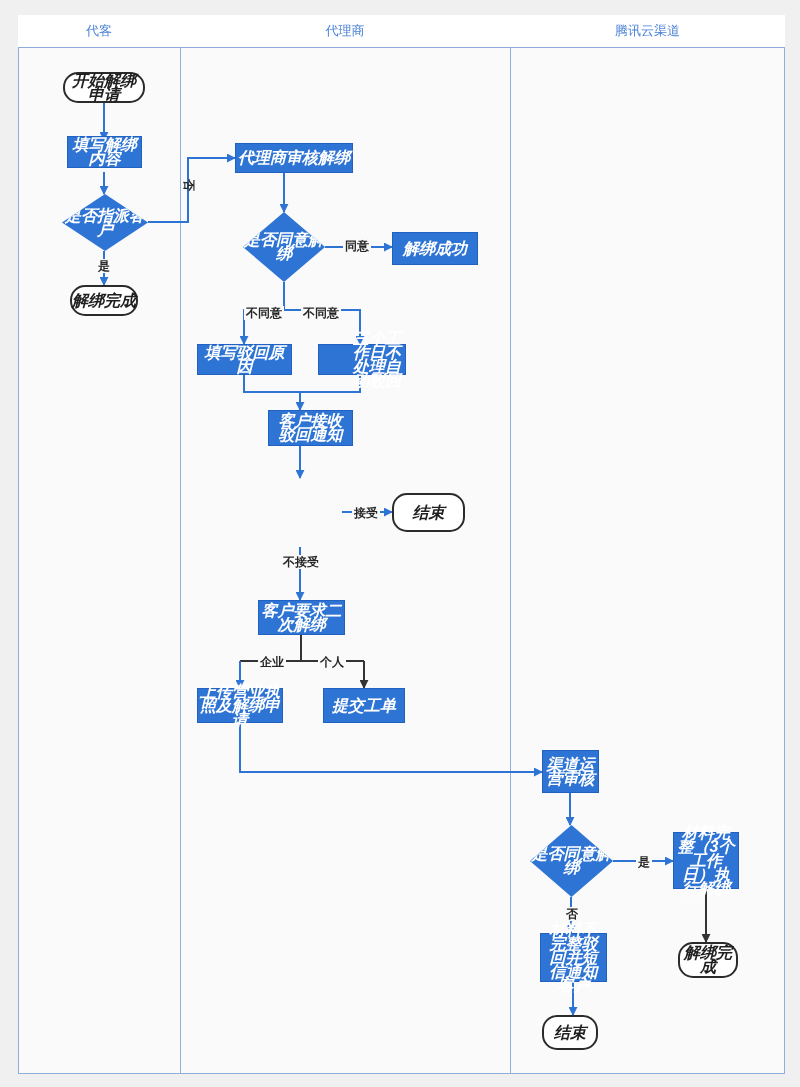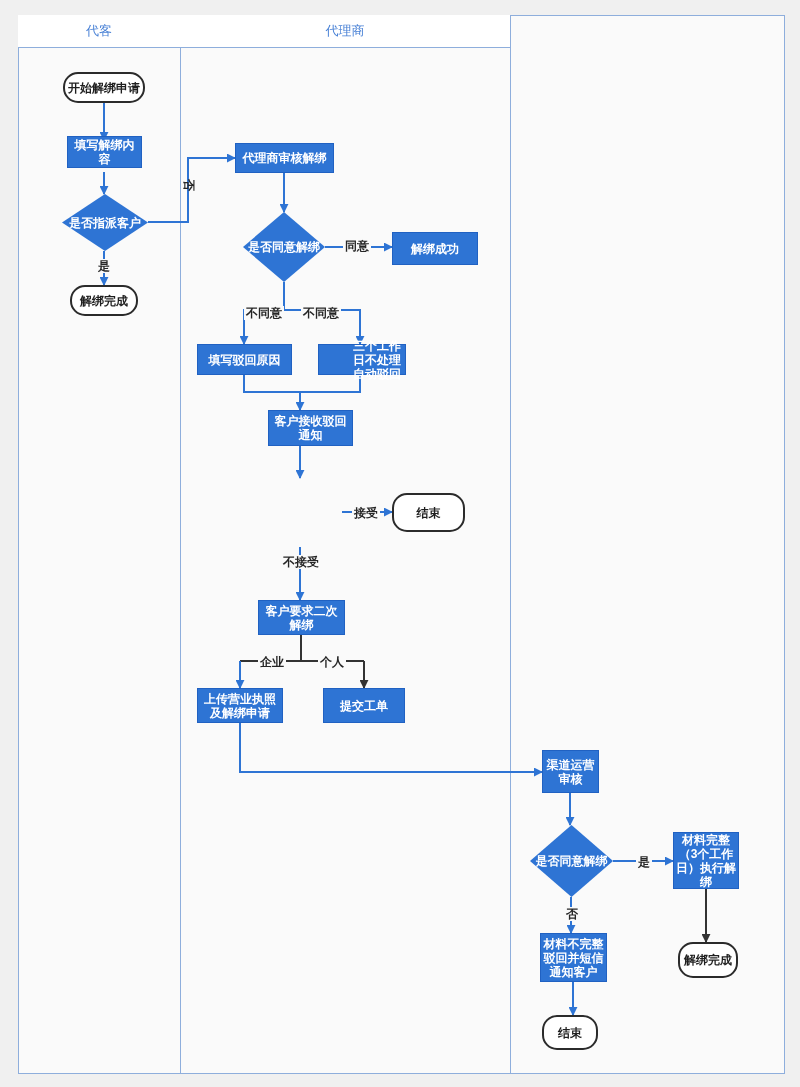--- a/index.html
+++ b/index.html
@@ -4,40 +4,43 @@
 <style>
   html,body{margin:0;padding:0;}
   body{background:#f0f0f0;font-family:"Liberation Sans","DejaVu Sans",sans-serif;}
   .stage{position:relative;width:800px;height:1087px;background:#f0f0f0;overflow:hidden;}
   .board{position:absolute;left:18px;top:15px;width:767px;height:1059px;background:#fafafa;border:1px solid #8EAEDC;box-sizing:border-box;}
   .lane-divider{position:absolute;top:15px;width:1px;height:1059px;background:#8EAEDC;z-index:1;}
   .lane-header{position:absolute;top:15px;height:33px;background:#ffffff;border-bottom:1px solid #8EAEDC;box-sizing:border-box;display:flex;align-items:center;justify-content:center;font-size:13px;color:#4A82D6;z-index:2;}
   .edges{position:absolute;left:0;top:0;width:800px;height:1087px;z-index:3;pointer-events:none;}
   .flow{stroke:#2E74D4;stroke-width:2;fill:none;}
   .flow-dark{stroke:#333333;stroke-width:2;fill:none;}
-  .node{position:absolute;box-sizing:border-box;display:flex;align-items:center;justify-content:center;text-align:center;font-size:12px;line-height:14px;font-weight:bold;z-index:4;}
+  .node{position:absolute;box-sizing:border-box;display:flex;align-items:center;justify-content:center;text-align:center;font-size:16px;line-height:14px;font-weight:bold;z-index:4;font-style:italic;}
   .process{background:#2E74D4;border:1px solid #2061C2;color:#ffffff;padding:1px 2px;}
   .terminal{background:#ffffff;border:2px solid #2b2b2b;border-radius:15px;color:#1f1f1f;}
   .diamond{background:#2E74D4;color:#ffffff;clip-path:polygon(50% 0,100% 50%,50% 100%,0 50%);}
   .edge-label{position:absolute;transform:translate(-50%,-50%);font-size:12px;font-weight:bold;color:#262626;background:#fafafa;padding:0 2px;line-height:14px;white-space:nowrap;z-index:5;}
   .edge-label.rot{transform:translate(-50%,-50%) rotate(90deg);background:transparent;}
 </style>
 </head>
 <body>
 
 <div class="stage">
   <div class="board"></div>
   <div class="lane-divider" style="left:180px;"></div>
   <div class="lane-divider" style="left:510px;"></div>
 
   <div class="lane-header" style="left:180px;width:330px;">
       <span>代理商</span>
     </div>
   <div class="lane-header" style="left:18px;width:162px;">
       <span>代客</span>
+    </div>
+  <div class="lane-header" style="left:510px;width:275px;">
+      <span>腾讯云渠道</span>
     </div>
 
   <svg class="edges" width="800" height="1087" viewBox="0 0 800 1087" xmlns="http://www.w3.org/2000/svg">
     <defs>
       <marker id="arrB" viewBox="0 0 10 10" refX="9" refY="5" markerWidth="9" markerHeight="9" orient="auto" markerUnits="userSpaceOnUse">
           <path d="M0,0 L10,5 L0,10 Z" fill="#2E74D4"></path>
         </marker>
       <marker id="arrD" viewBox="0 0 10 10" refX="9" refY="5" markerWidth="9" markerHeight="9" orient="auto" markerUnits="userSpaceOnUse">
           <path d="M0,0 L10,5 L0,10 Z" fill="#333333"></path>
         </marker>
@@ -65,21 +68,21 @@
     <path class="flow" d="M571,897 V933" marker-end="url(#arrB)"></path>
     <path class="flow-dark" d="M706,889 V942" marker-end="url(#arrD)"></path>
     <path class="flow" d="M573,982 V1015" marker-end="url(#arrB)"></path>
   </svg>
 
   <div class="node terminal" style="left:63px;top:72px;width:82px;height:31px;">开始解绑申请</div>
   <div class="node process" style="left:67px;top:136px;width:75px;height:32px;">填写解绑内容</div>
   <div class="node diamond" style="left:62px;top:194px;width:86px;height:57px;">是否指派客户</div>
   <div class="node terminal" style="left:70px;top:285px;width:68px;height:31px;">解绑完成</div>
 
-  <div class="node process" style="left:235px;top:143px;width:99px;height:30px;">代理商审核解绑</div>
+  <div class="node process" style="left:235px;top:143px;width:118px;height:30px;">代理商审核解绑</div>
   <div class="node diamond" style="left:243px;top:212px;width:82px;height:70px;">是否同意解绑</div>
   <div class="node process" style="left:392px;top:232px;width:86px;height:33px;">解绑成功</div>
   <div class="node process" style="left:197px;top:344px;width:95px;height:31px;">填写驳回原因</div>
   <div class="node process" style="left:318px;top:344px;width:88px;height:31px;padding-left:32px;">三个工作日不处理自动驳回</div>
   <div class="node process" style="left:268px;top:410px;width:85px;height:36px;">客户接收驳回通知</div>
   <div class="node terminal" style="left:392px;top:493px;width:73px;height:39px;">结束</div>
   <div class="node process" style="left:258px;top:600px;width:87px;height:35px;">客户要求二次解绑</div>
   <div class="node process" style="left:197px;top:688px;width:86px;height:35px;">上传营业执照及解绑申请</div>
   <div class="node process" style="left:323px;top:688px;width:82px;height:35px;">提交工单</div>
 

